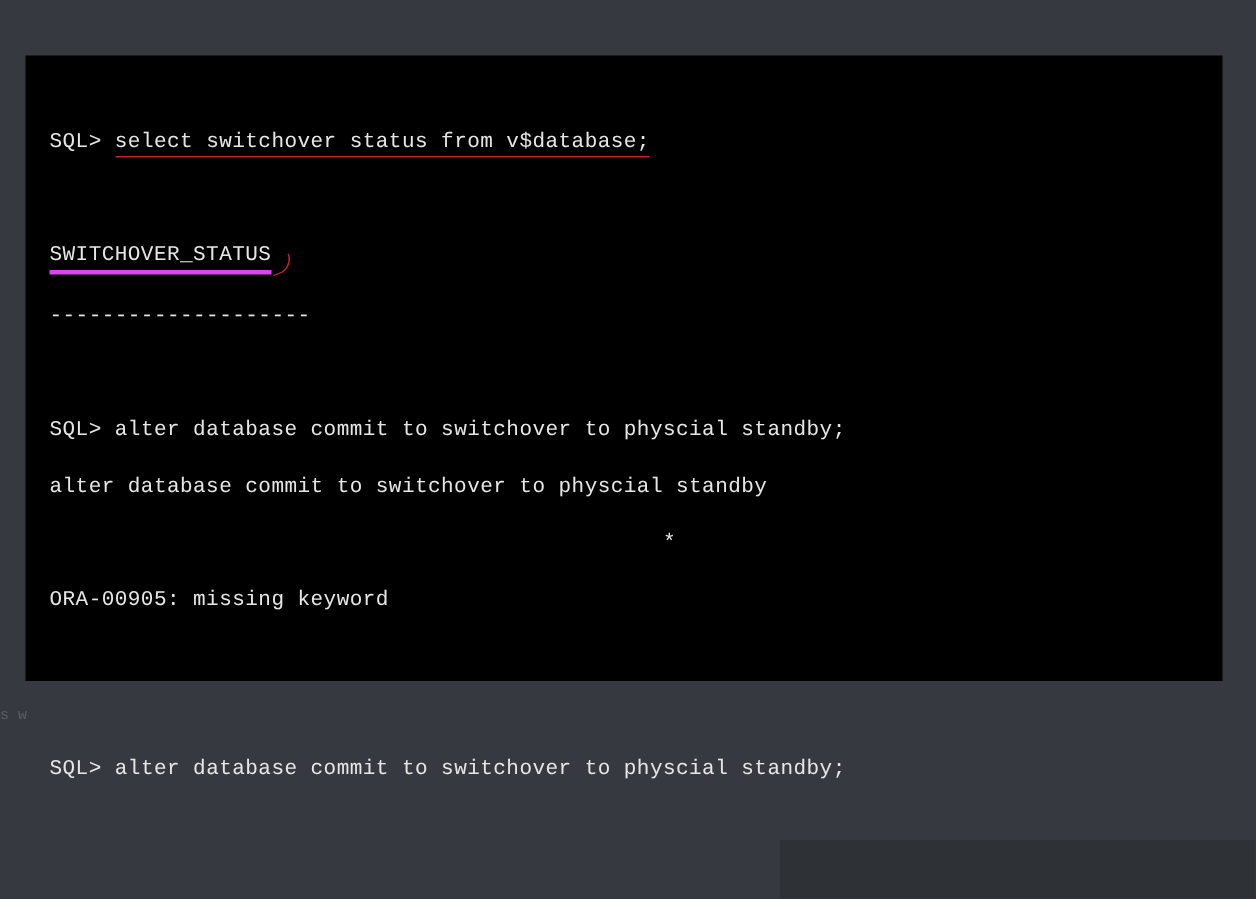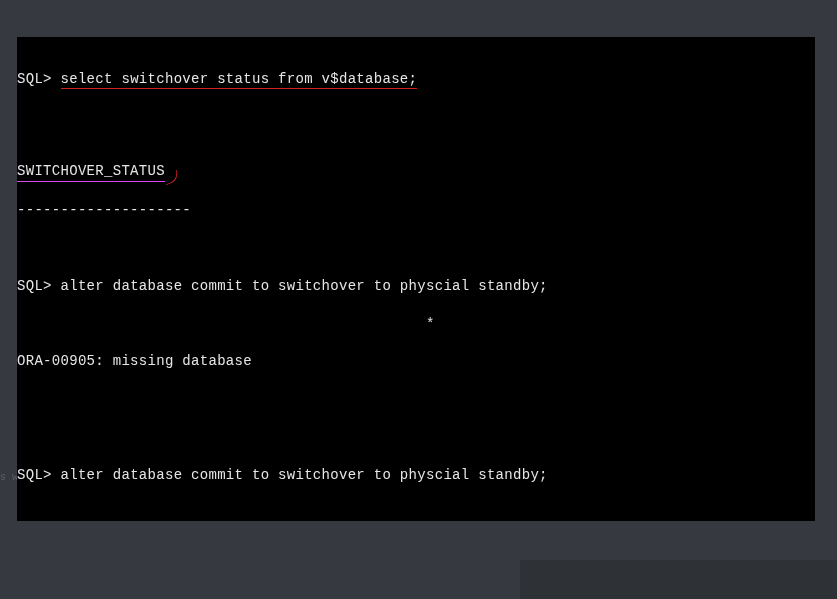--- a/index.html
+++ b/index.html
@@ -26,44 +26,43 @@
     top: 472px;
     color: #5a5d64;
     font-size: 10px;
     writing-mode: horizontal-tb;
   }
   .terminal {
     position: absolute;
     left: 17px;
     top: 37px;
     width: 798px;
-    height: 484px;
+    height: 417px;
     background: #000;
     color: #e6e6e6;
-    padding: 0;
+    padding: 16px;
     box-sizing: border-box;
     line-height: 1.35;
     letter-spacing: 0.3px;
   }
   .content {
     padding: 14px 0 0 0;
     white-space: pre;
   }
   .line {
     display: block;
   }
   .underline-red {
     border-bottom: 1px solid #c22;
     padding-bottom: 1px;
   }
   .swoosh {
     position: relative;
     display: inline-block;
-    border-bottom: 1px solid #d946ef;
-    margin-top: 17px;
+    border-bottom: 3px solid #d946ef;
   }
   .swoosh::after {
     content: "";
     position: absolute;
     right: -14px;
     bottom: -2px;
     width: 14px;
     height: 10px;
     border-right: 1px solid #c22;
     border-bottom: 1px solid #c22;
@@ -78,22 +77,23 @@
 <div class="watermark">s w</div>
 
 <div class="terminal">
 <div class="content">
 <span class="line"><span>SQL&gt;</span> <span class="underline-red">select switchover status from v$database;</span></span>
 <span class="line"> </span>
 <span class="line"><span class="swoosh">SWITCHOVER_STATUS</span></span>
 <span class="line">--------------------</span>
 <span class="line"> </span>
 <span class="line"><span>SQL&gt;</span> <span>alter database commit to switchover to physcial standby;</span></span>
+<span class="line">alter database commit to switchover to physcial standby</span>
 <span class="line">                                               *</span>
-<span class="line">ORA-00905: missing database</span>
+<span class="line">ORA-00905: missing keyword</span>
 <span class="line"> </span>
 <span class="line"> </span>
 <span class="line"><span>SQL&gt;</span> <span>alter database commit to switchover to physcial standby;</span></span>
 
 
 
 
 
 
 

